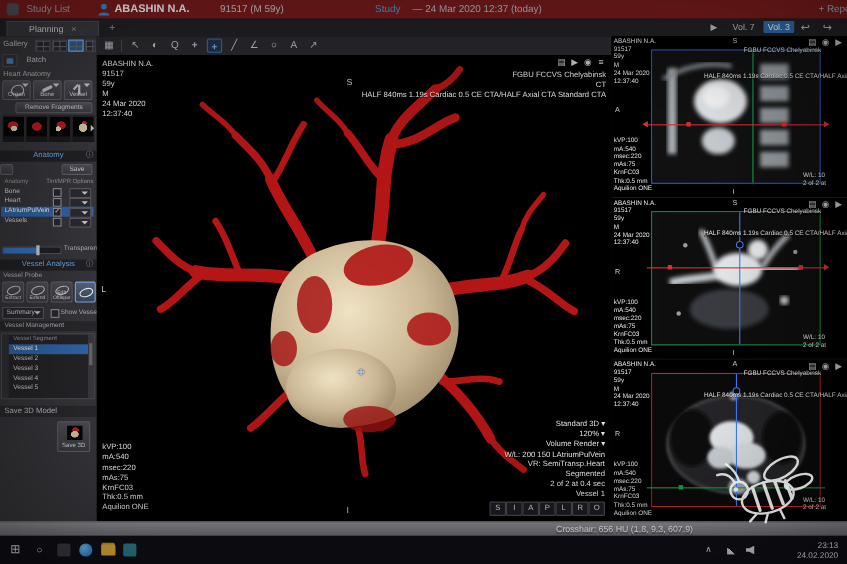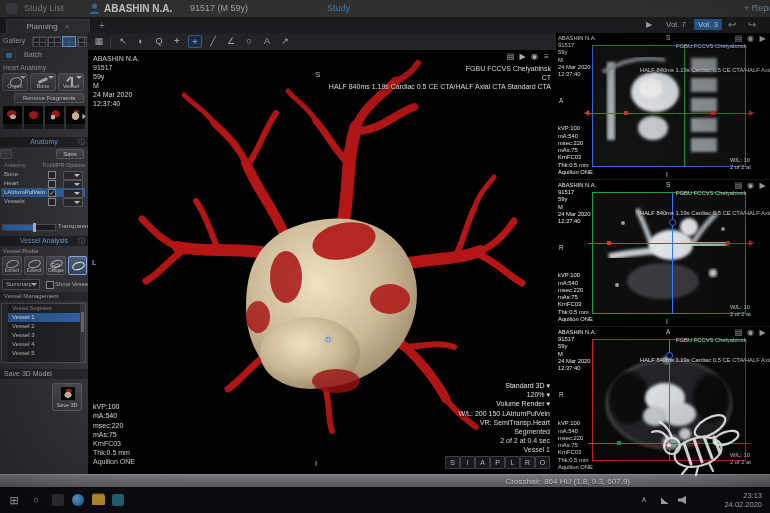--- a/index.html
+++ b/index.html
@@ -1,20 +1,20 @@
 <!DOCTYPE html>
 <html><head>
 <meta charset="utf-8">
 <style>
   html,body{margin:0;padding:0}
   body{width:770px;height:513px;position:relative;overflow:hidden;background:#101013;
        font-family:"Liberation Sans",sans-serif;-webkit-font-smoothing:antialiased}
   .abs{position:absolute}
   
-  #topbar{left:0;top:0;width:770px;height:17px;background:#404040;border-bottom:1px solid #0c0c0e}
+  #topbar{left:0;top:0;width:770px;height:17px;background:#7f1d1d;border-bottom:1px solid #0c0c0e}
   #tabbar{left:0;top:17px;width:770px;height:16px;background:#232327;border-bottom:1px solid #111}
   .tb-txt{position:absolute;font-size:9px;color:#c8c8cc;line-height:17px;white-space:nowrap}
   
   #sidebar{left:0;top:33px;width:88px;height:441px;background:#38383d;border-right:1px solid #1c1c1f}
   .phead{position:absolute;left:0;width:88px;height:10px;background:#232327;color:#74b2ee;
          font-size:7px;line-height:10px;text-align:center}
   .btn{position:absolute;background:linear-gradient(#50505a,#3b3b42);border:1px solid #63636b;
        border-radius:2px;color:#d9d9de;text-align:center;font-size:6px;box-sizing:border-box}
   .btn.active{border-color:#8ab4f8;background:linear-gradient(#5a6a80,#3c4a60)}
   .slab{position:absolute;font-size:6px;color:#b9b9bf;white-space:nowrap}
@@ -79,22 +79,23 @@
 <body>
 
 <div class="abs" id="topbar">
   <span class="abs" style="left:6px;top:3px;width:11px;height:11px;background:#55555c;border-radius:3px"></span>
   <span class="tb-txt" style="left:24px;color:#a9a9af">Study List</span>
   <svg class="abs" style="left:88px;top:2px" width="13" height="13" viewBox="0 0 13 13">
     <circle cx="6.5" cy="4" r="2.6" fill="#3b8fd6"></circle>
       <path d="M1.5,12 C1.5,8.5 11.5,8.5 11.5,12 Z" fill="#3b8fd6"></path>
   </svg>
   <span class="tb-txt" style="left:104px;font-weight:bold;color:#fff;font-size:10px">ABASHIN N.A.</span>
-  <span class="tb-txt" style="left:190px;color:#d2d2d6">91517 (M 59y)</span>
-  <span class="tb-txt" style="left:327px;color:#4ea3e0">Study</span>
+  <span class="tb-txt" style="left:200px;color:#d2d2d6">91517 (M 59y)</span>
+  <span class="tb-txt" style="left:341px;color:#4ea3e0">Study</span>
+  <span class="tb-txt" style="left:375px;color:#c2c2c8">— 24 Mar 2020 12:37 (today)</span>
   <span class="tb-txt" style="left:744px;color:#9fb6cc">+ Report</span>
 </div>
 
 <div class="abs" id="tabbar">
   <span class="abs" style="left:6px;top:2px;width:84px;height:14px;background:#3a3a41;border:1px solid #4a4a52;border-bottom:none;
                font-size:8px;color:#dcdce0;line-height:14px;text-align:center;box-sizing:border-box">
     <span>Planning</span>
     <span style="color:#9a9aa0;margin-left:5px">×</span>
   </span>
   <span class="abs" style="left:96px;top:3px;width:12px;height:12px;color:#9a9aa0;font-size:10px;line-height:12px;text-align:center">+</span>
@@ -544,21 +545,21 @@
     <span class="ov" style="left:174px;bottom:8px">2 of 2 at</span>
     <span class="vicon" style="right:26px;top:1px">▤</span>
     <span class="vicon" style="right:14px;top:1px">◉</span>
     <span class="vicon" style="right:2px;top:1px">▶</span>
     <span class="olt" style="left:110px;top:1px">A</span>
     <span class="olt" style="left:3px;top:64px">R</span>
   </div>
 </div>
 
 <div class="abs" id="statusbar">
-  <span class="abs" style="right:140px;top:2px;font-size:8px;color:#f2f2f4;text-shadow:0 1px 1px rgba(0,0,0,.5)">Crosshair: 864 HU (1.8, 9.3, 607.9)</span>
+  <span class="abs" style="right:140px;top:2px;font-size:8px;color:#f2f2f4;text-shadow:0 1px 1px rgba(0,0,0,.5)">Crosshair: 656 HU (1.8, 9.3, 607.9)</span>
 </div>
 
 <div class="abs" id="taskbar">
   <span class="tk" style="left:6px">⊞</span>
   <span class="tk" style="left:28px;font-size:9px">○</span>
   <span class="abs" style="left:52px;top:7px;width:12px;height:12px;background:#3a3a44;border-radius:2px"></span>
   <span class="abs" style="left:72px;top:7px;width:12px;height:12px;border-radius:50%;background:radial-gradient(circle at 35% 35%,#6ec6f5,#1b6fd0)"></span>
   <span class="abs" style="left:92px;top:8px;width:13px;height:10px;background:#e8b33c;border-radius:1px 2px 1px 1px;box-shadow:0 -2px 0 -0.5px #c99526"></span>
   <span class="abs" style="left:112px;top:7px;width:12px;height:12px;background:#2e7f8f;border-radius:2px"></span>
   <span class="tk" style="right:118px;font-size:8px">∧</span>

